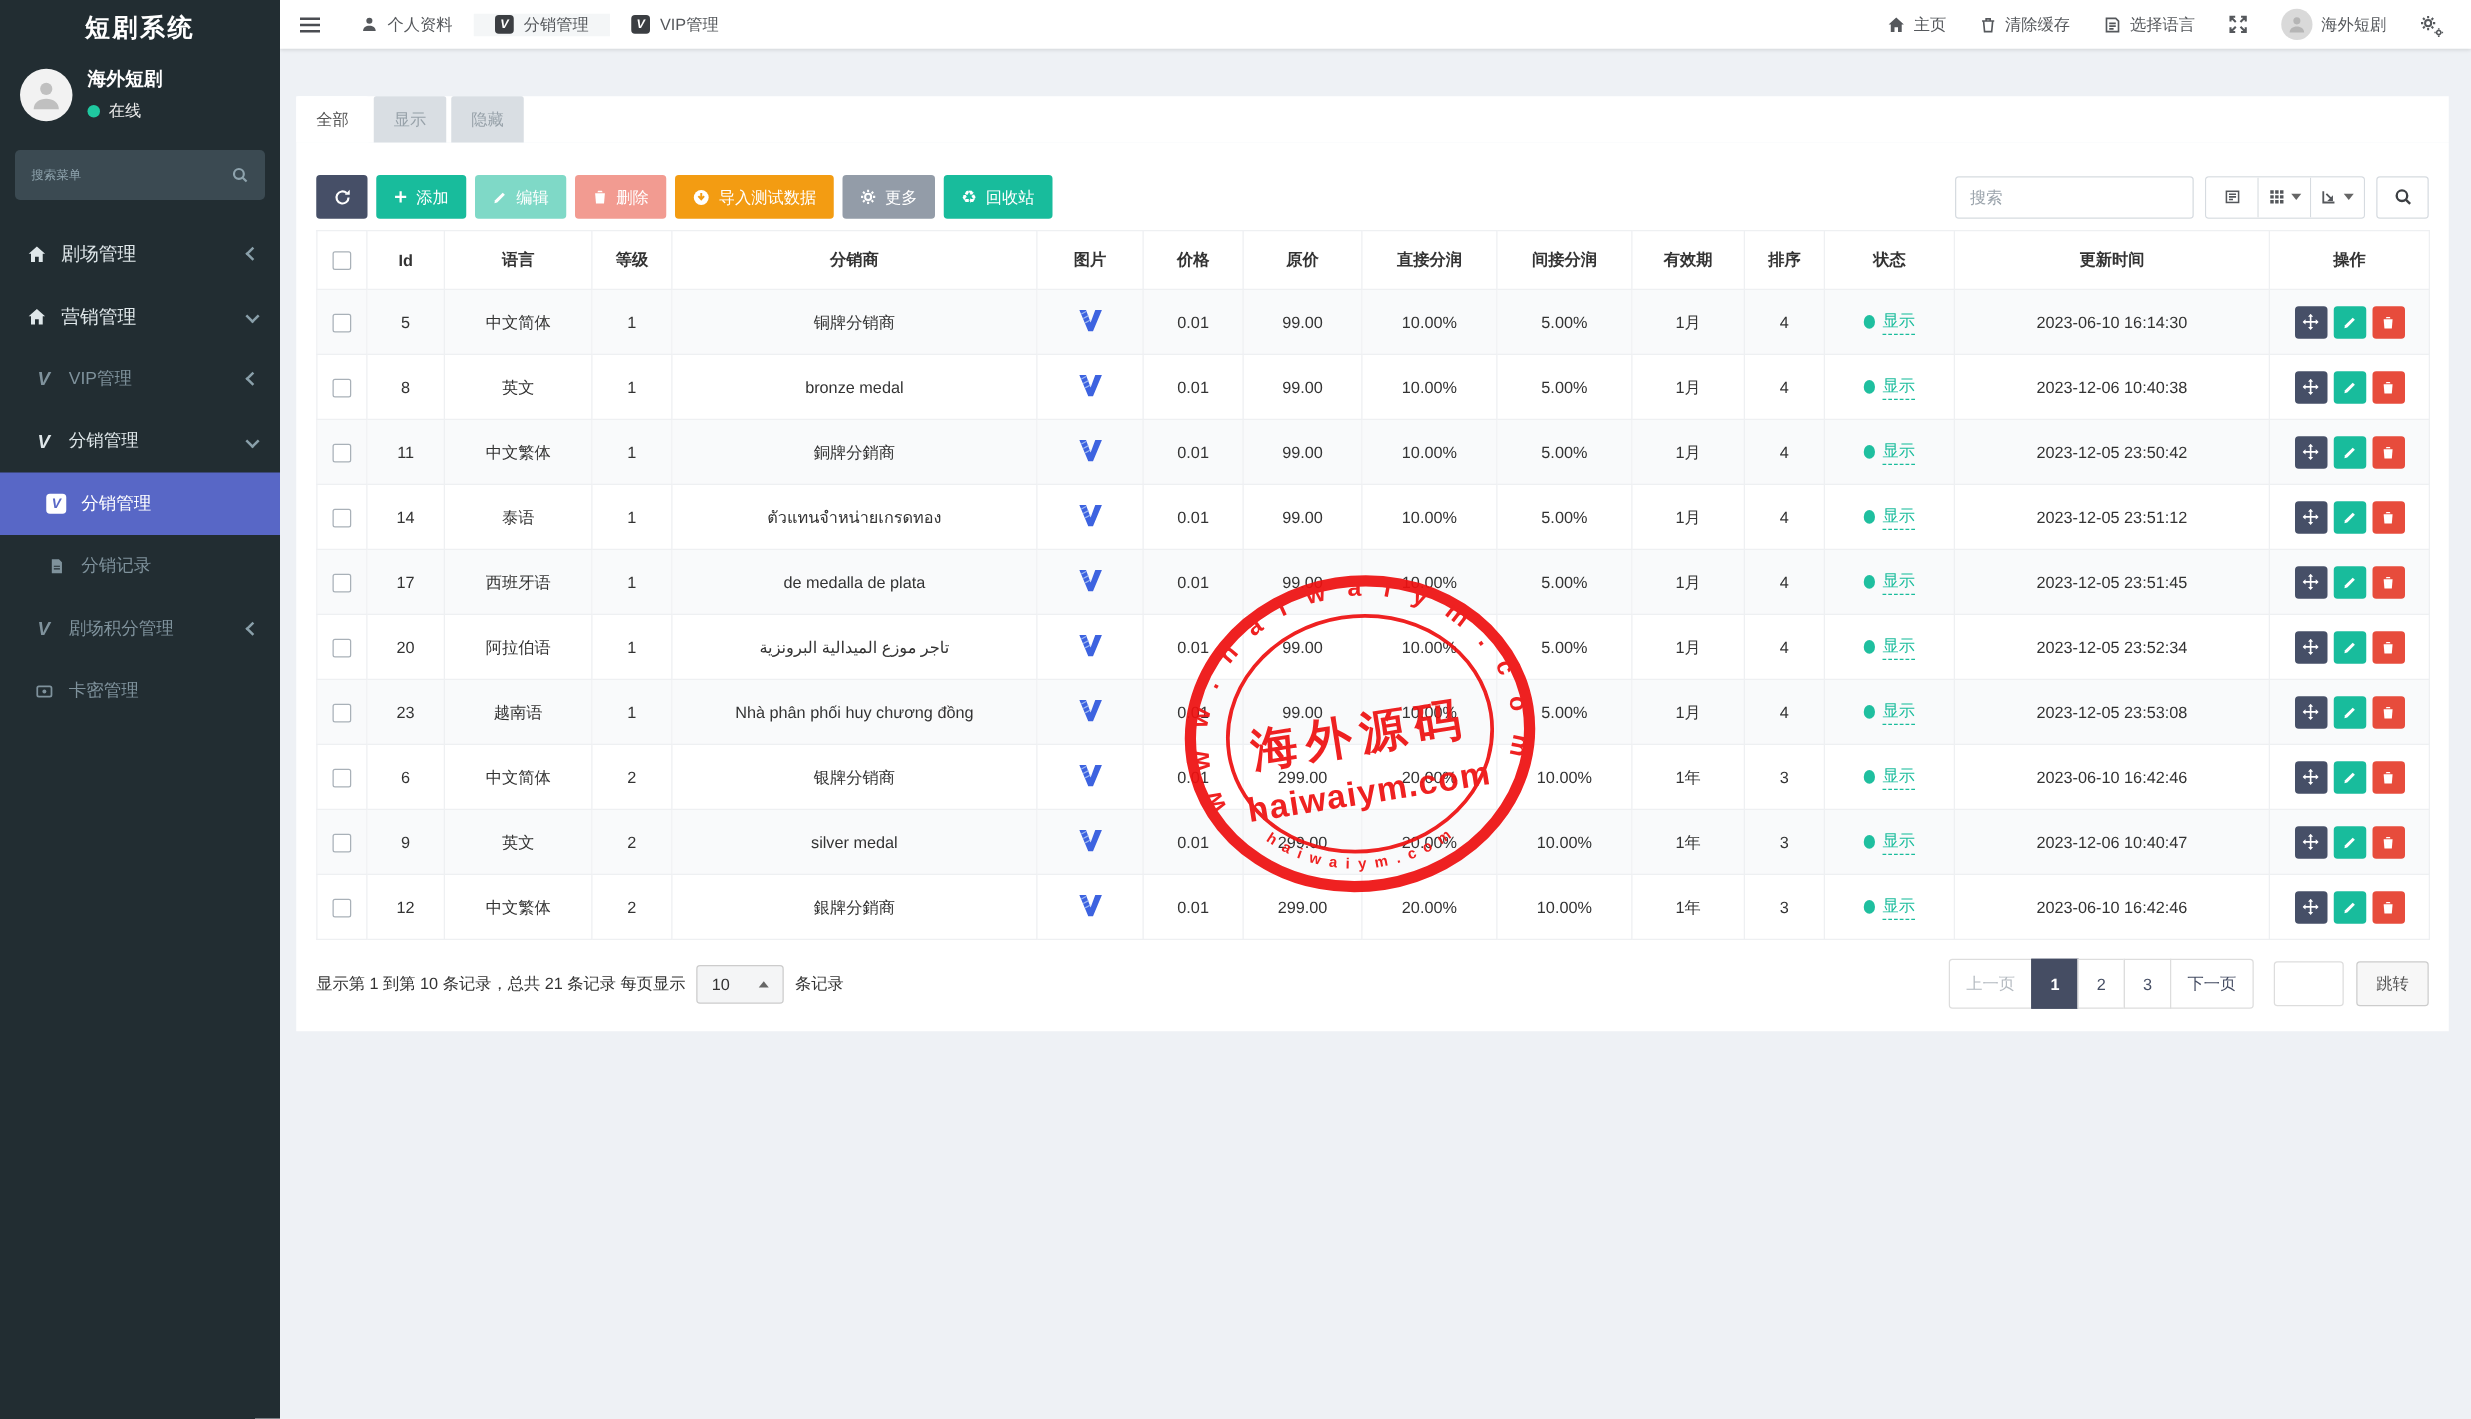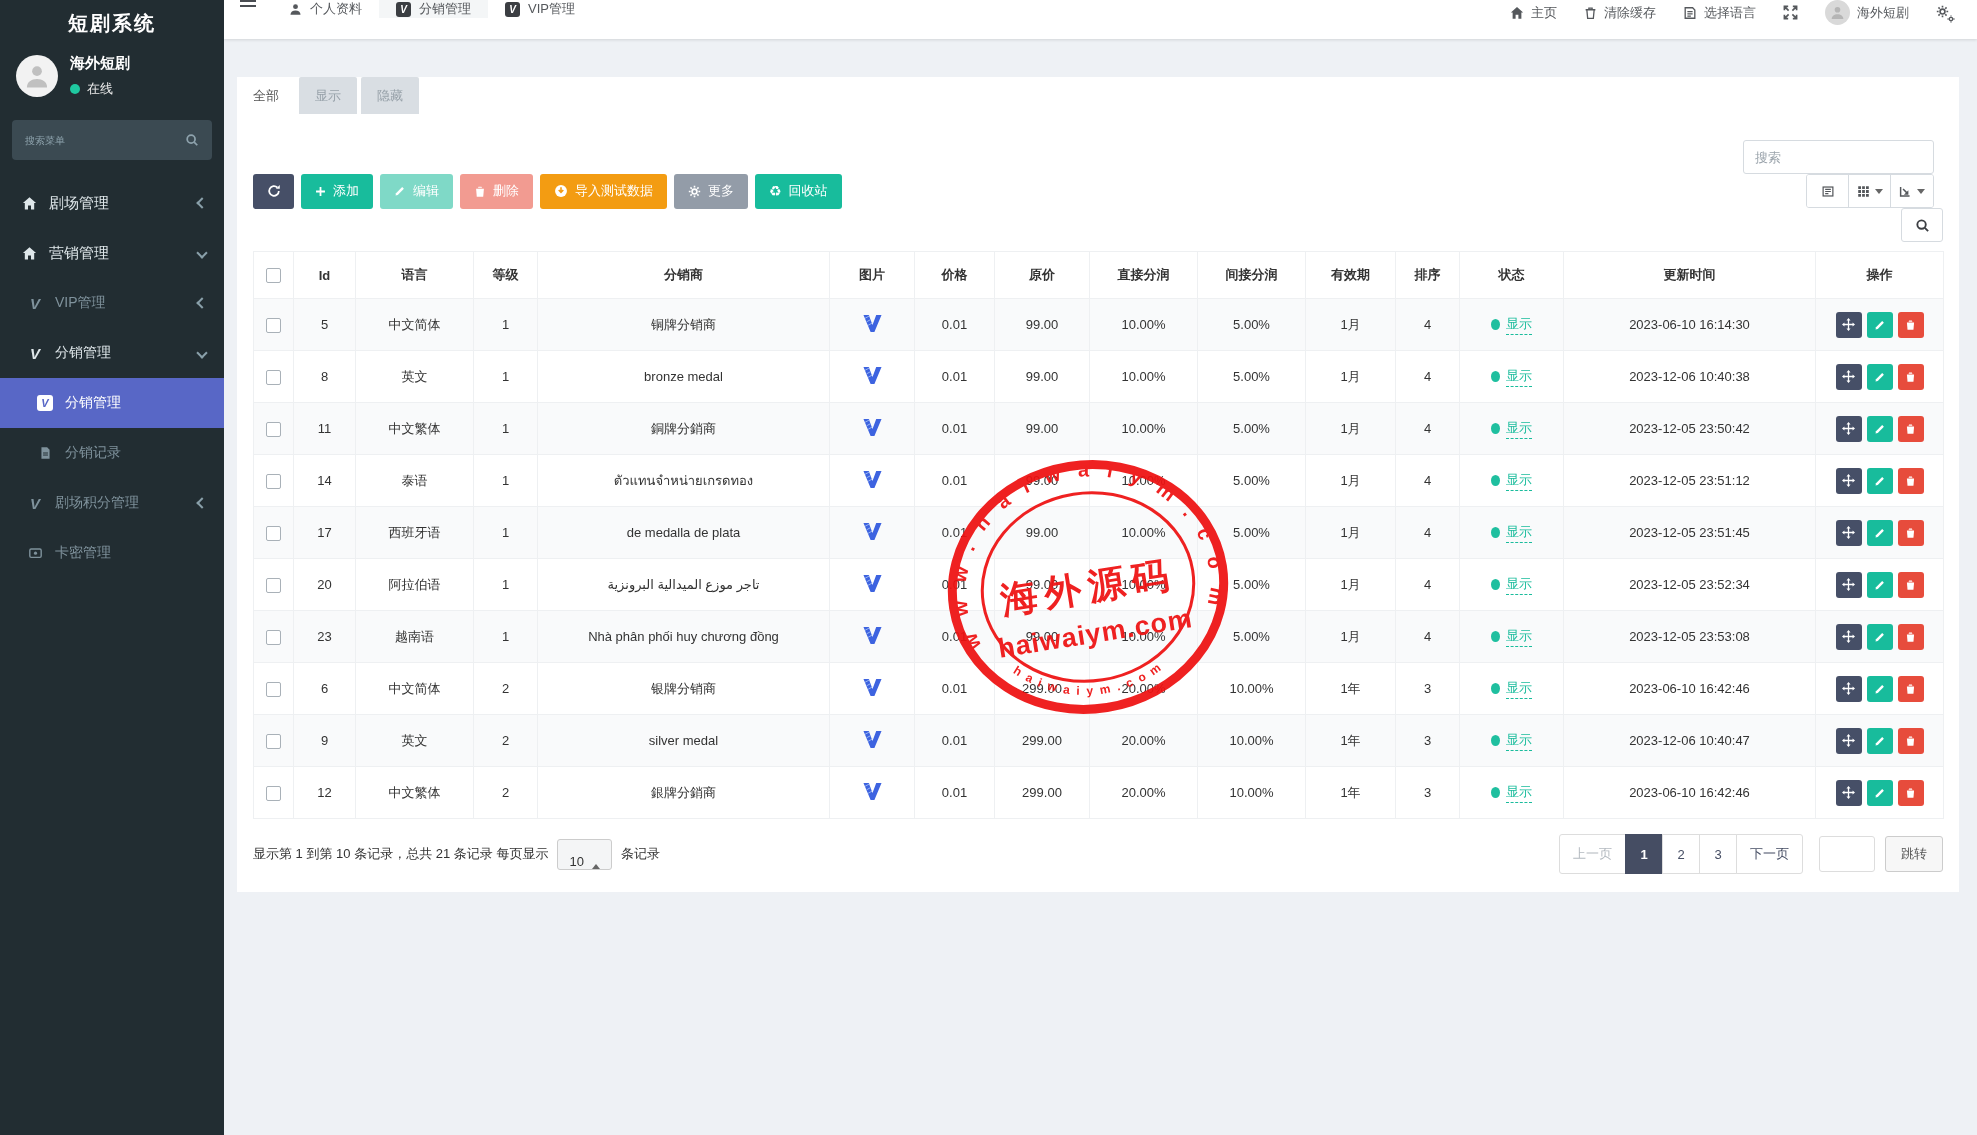--- a/index.html
+++ b/index.html
@@ -25,21 +25,21 @@
   .menu-item.lvl2{padding-left:24px;font-size:14px;}
   .menu-item.lvl3{padding-left:34px;font-size:14px;}
   .menu-item.dim{color:#7f929c;}
   .menu-item.active{background:#5867c6;color:#fff;}
   .chev{margin-left:auto;width:8px;height:8px;border-left:2px solid #8aa0aa;border-bottom:2px solid #8aa0aa;flex:none;}
   .chev-left{transform:rotate(45deg);}
   .chev-down{transform:rotate(-45deg);}
   .vglyph{font-weight:bold;font-style:italic;font-size:15px;line-height:1;}
   .vbadge{width:16px;height:16px;border-radius:3px;background:#fff;color:#5867c6;font-size:11px;font-weight:bold;font-style:italic;display:flex;align-items:center;justify-content:center;}
   
-  .topbar{position:absolute;left:224px;top:0;right:0;height:39px;background:#fff;display:flex;align-items:flex-start;z-index:5;box-shadow:0 1px 3px rgba(0,0,0,.12);}
+  .topbar{position:absolute;left:224px;top:0;right:0;height:39px;background:#fff;display:flex;align-items:center;z-index:5;box-shadow:0 1px 3px rgba(0,0,0,.12);}
   .tb-burger{width:48px;display:flex;align-items:center;justify-content:center;cursor:pointer;}
   .burger{width:16px;height:2px;background:#4a4d52;box-shadow:0 -5px 0 #4a4d52,0 5px 0 #4a4d52;}
   .tb-tab{display:flex;align-items:center;gap:8px;padding:0 17px;font-size:13px;color:#55585c;cursor:pointer;}
   .tb-tab.active{background:#f4f6f7;}
   .vchip{width:15px;height:15px;border-radius:3px;background:#3b3e42;color:#fff;font-size:10px;font-weight:bold;font-style:italic;display:flex;align-items:center;justify-content:center;}
   .tb-right{margin-left:auto;display:flex;align-items:center;gap:27px;padding-right:24px;font-size:13px;color:#55585c;}
   .tb-link{display:flex;align-items:center;gap:7px;cursor:pointer;}
   .tb-avatar{width:25px;height:25px;border-radius:50%;background:#d9d9d9;display:flex;align-items:center;justify-content:center;overflow:hidden;}
   .gears{position:relative;width:17px;height:16px;}
   .gears .g2{position:absolute;right:-2px;bottom:-2px;}
@@ -53,21 +53,21 @@
   .toolbar{display:flex;align-items:center;padding:26px 0 9px;}
   .btn{height:35px;border:0;border-radius:3px;color:#fff;font-size:13px;display:inline-flex;align-items:center;gap:7px;padding:0 14px;margin-right:7px;cursor:pointer;font-family:inherit;justify-content:center;}
   .btn-icon-only{width:41px;justify-content:center;padding:0;}
   .btn-dark{background:#464f67;}
   .btn-success{background:#18bc9c;}
   .btn-success-dis{background:#7fd9c7;}
   .btn-danger-dis{background:#f29b91;}
   .btn-warning{background:#f39c12;}
   .btn-secondary{background:#939ca8;}
   .recycle-glyph{font-family:"DejaVu Sans",sans-serif;font-size:14px;line-height:1;}
-  .toolbar-right{margin-left:auto;display:flex;align-items:flex-end;flex-direction:column;}
+  .toolbar-right{margin-left:auto;display:flex;align-items:center;}
   .search-box{width:191px;height:34px;border:1px solid #d6dbe0;border-radius:3px;padding:0 11px;font-size:13px;color:#555;margin-right:9px;outline:0;font-family:inherit;}
   .search-box::placeholder{color:#9aa3ab;}
   .btn-group{display:flex;border:1px solid #d6dbe0;border-radius:3px;overflow:hidden;margin-right:9px;}
   .tool-btn{width:42px;height:32px;background:#fff;display:flex;align-items:center;justify-content:center;gap:5px;color:#54575b;border-right:1px solid #d6dbe0;cursor:pointer;}
   .tool-btn:last-child{border-right:0;}
   .search-btn{width:42px;height:34px;border:1px solid #d6dbe0;border-radius:3px;background:#fff;display:flex;align-items:center;justify-content:center;cursor:pointer;}
   .caret-dn{width:0;height:0;border-left:4px solid transparent;border-right:4px solid transparent;border-top:5px solid #666;}
   .caret-up{width:0;height:0;border-left:4px solid transparent;border-right:4px solid transparent;border-bottom:5px solid #666;}
   
   table{width:100%;border-collapse:collapse;table-layout:fixed;}
@@ -80,21 +80,21 @@
   .st-dot{width:9px;height:11px;border-radius:50%;background:#1fbf9f;}
   .st-label{border-bottom:1px dashed #1abc9c;padding-bottom:1px;}
   .vlogo{display:inline-flex;cursor:pointer;}
   .act{display:inline-flex;gap:5px;}
   .abtn{width:26px;height:26px;border:0;border-radius:3px;color:#fff;display:inline-flex;align-items:center;justify-content:center;cursor:pointer;}
   .a-move{background:#464f67;}
   .a-edit{background:#18bc9c;}
   .a-del{background:#e74c3c;}
   
   .tfoot{display:flex;align-items:center;padding-top:15px;font-size:13px;color:#333;}
-  .pgsel{display:inline-flex;align-items:flex-end;gap:8px;border:1px solid #ccc;background:#f4f5f6;border-radius:3px;height:31px;padding:0 11px;margin:0 9px;cursor:pointer;}
+  .pgsel{display:inline-flex;align-items:center;gap:23px;border:1px solid #ccc;background:#f4f5f6;border-radius:3px;height:31px;padding:0 11px;margin:0 9px;cursor:pointer;}
   .pager{margin-left:auto;display:flex;align-items:center;}
   .pg{min-width:38px;height:40px;border:1px solid #ddd;background:#fff;color:#454d63;display:flex;align-items:center;justify-content:center;font-size:13px;padding:0 13px;margin-left:-1px;cursor:pointer;}
   .pg:first-child{border-radius:3px 0 0 3px;}
   .pg.last{border-radius:0 3px 3px 0;}
   .pg.disabled{color:#b4bac0;}
   .pg.active{background:#454d63;border-color:#454d63;color:#fff;font-weight:bold;}
   .jump-input{width:56px;height:36px;border:1px solid #ddd;border-radius:3px;margin-left:16px;outline:0;padding:0 8px;font-size:13px;}
   .jump-btn{height:36px;padding:0 15px;border:1px solid #ccc;border-radius:3px;background:#f7f7f7;color:#555;font-size:13px;margin-left:10px;cursor:pointer;font-family:inherit;}
   
   .stamp{position:absolute;left:719px;top:418px;width:290px;height:260px;z-index:9;pointer-events:none;opacity:.93;}

